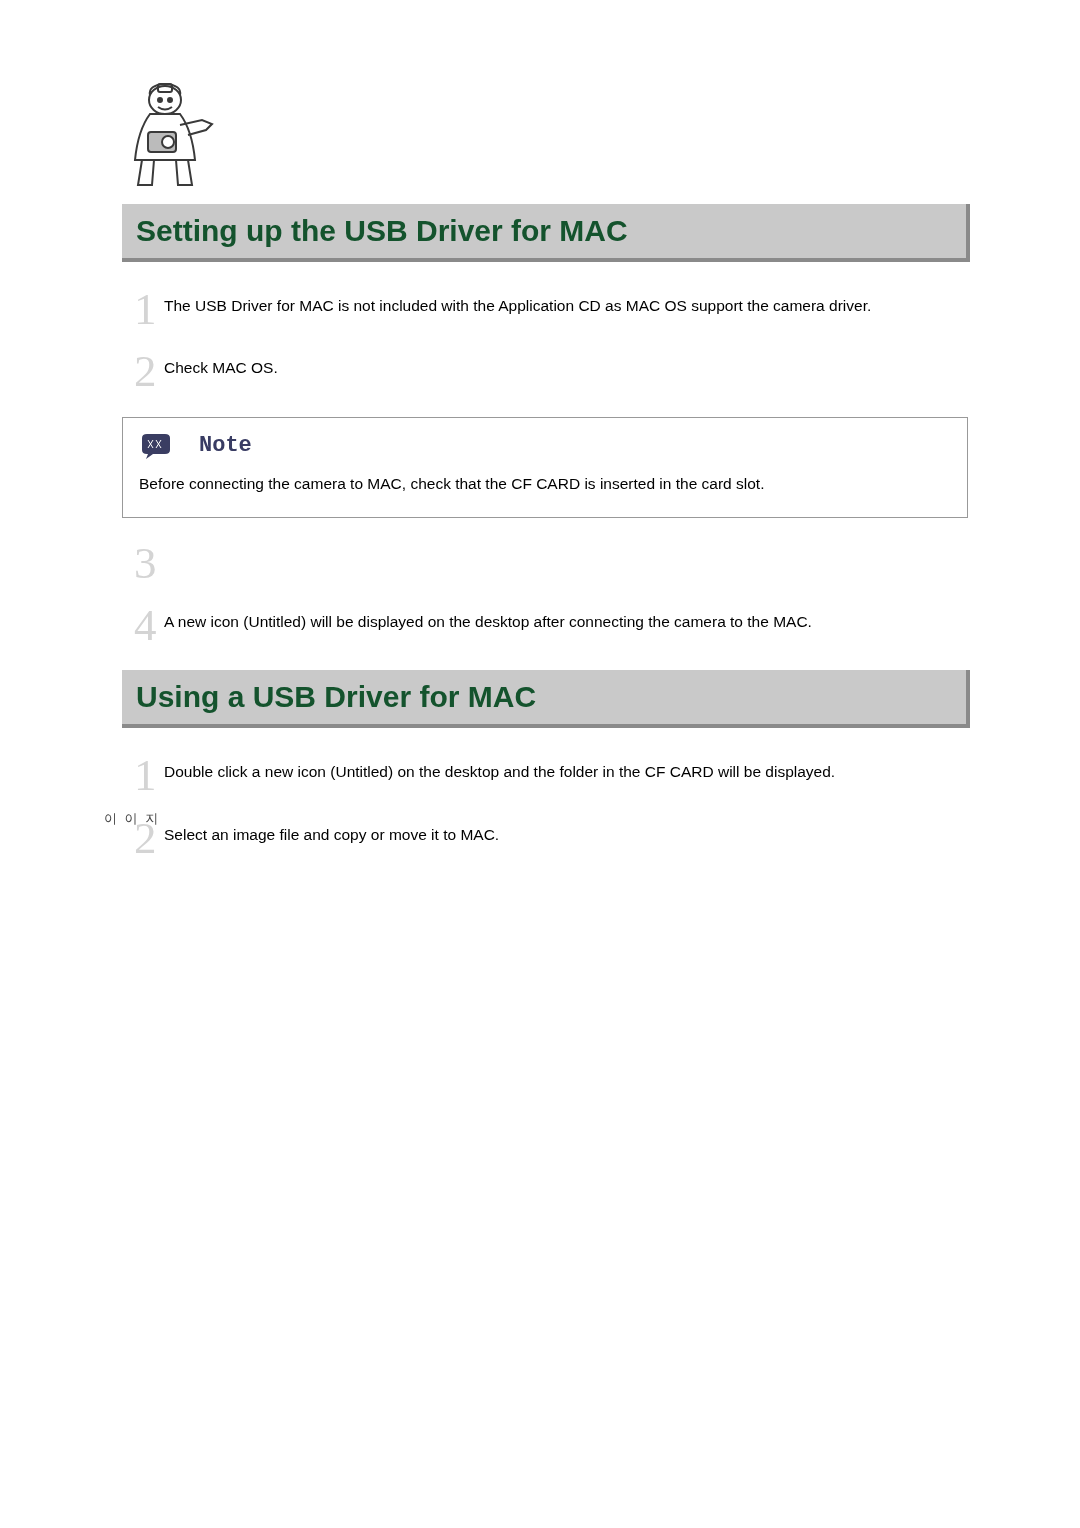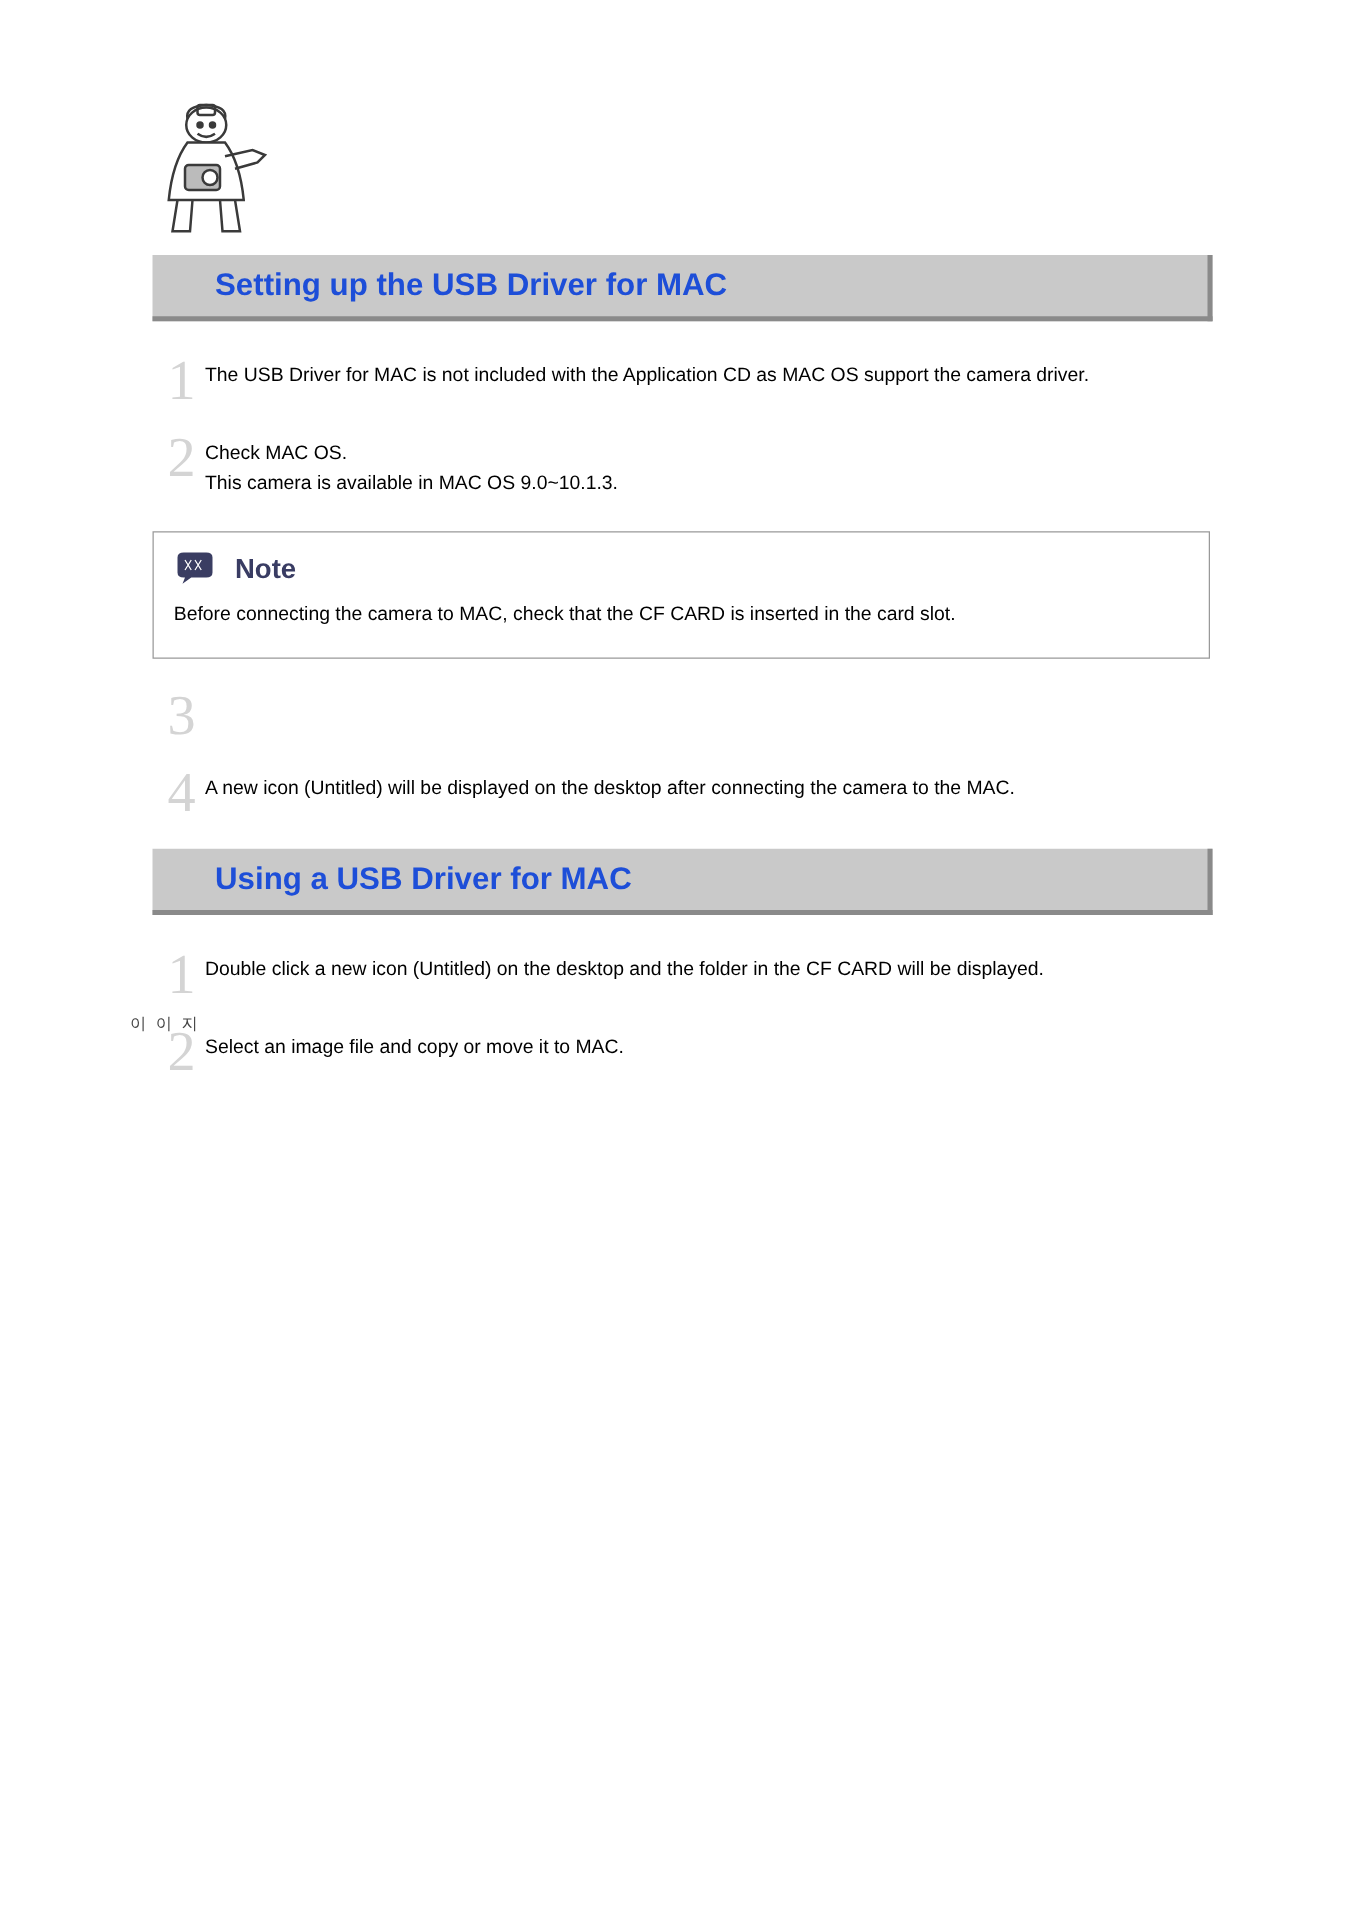--- a/index.html
+++ b/index.html
@@ -38,24 +38,23 @@
       color: #000;
     }
     .section-bar {
       background: #c9c9c9;
       border-right: 4px solid #8a8a8a;
       border-bottom: 4px solid #8a8a8a;
       padding: 10px 14px;
       margin: 12px 0 30px 2px;
     }
     .section-bar-text {
-      font-size: 25px;
+      font-size: 30px;
       font-weight: bold;
-      color: #1d4ed8;
-      margin-left: 36px;
+      color: #14532d;
     }
     .step {
       display: flex;
       align-items: flex-start;
       margin: 0 0 26px 14px;
     }
     .step-num {
       width: 30px;
       flex: 0 0 30px;
       font-family: Georgia, "Times New Roman", serif;
@@ -73,23 +72,24 @@
       color: #000;
       padding-top: 2px;
     }
     .note-box {
       border: 1px solid #999;
       margin: 8px 2px 28px 2px;
       padding: 14px 16px 22px 16px;
     }
     .note-head {
       display: flex;
-      align-items: flex-end;
-      gap: 15px;
+      align-items: center;
+      gap: 26px;
       margin-bottom: 12px;
+      font-family: Liberation Mono, monospace;
     }
     .note-icon {
       width: 34px;
       height: 28px;
     }
     .note-title {
       font-size: 22px;
       font-weight: bold;
       color: #393c63;
     }
@@ -136,21 +136,20 @@
 
   <div class="step">
     <div class="step-num">1</div>
     <div class="step-body">The USB Driver for MAC is not included with the Application CD as MAC OS support the camera driver.</div>
   </div>
 
   <div class="step">
     <div class="step-num">2</div>
     <div class="step-body">
       <div>Check MAC OS.</div>
-      <div>This camera is available in MAC OS 9.0~10.1.3.</div>
     </div>
   </div>
 
   <div class="note-box">
     <div class="note-head">
       <svg class="note-icon" viewBox="0 0 34 28">
         <path d="M3 6 Q3 2 8 2 L26 2 Q31 2 31 6 L31 18 Q31 22 26 22 L14 22 L7 27 L9 22 L8 22 Q3 22 3 18 Z" fill="#3a3d62"></path>
         <path d="M9 8 L14 16 M14 8 L9 16 M17 8 L22 16 M22 8 L17 16" stroke="#fff" stroke-width="1" fill="none"></path>
       </svg>
       <span class="note-title">Note</span>

